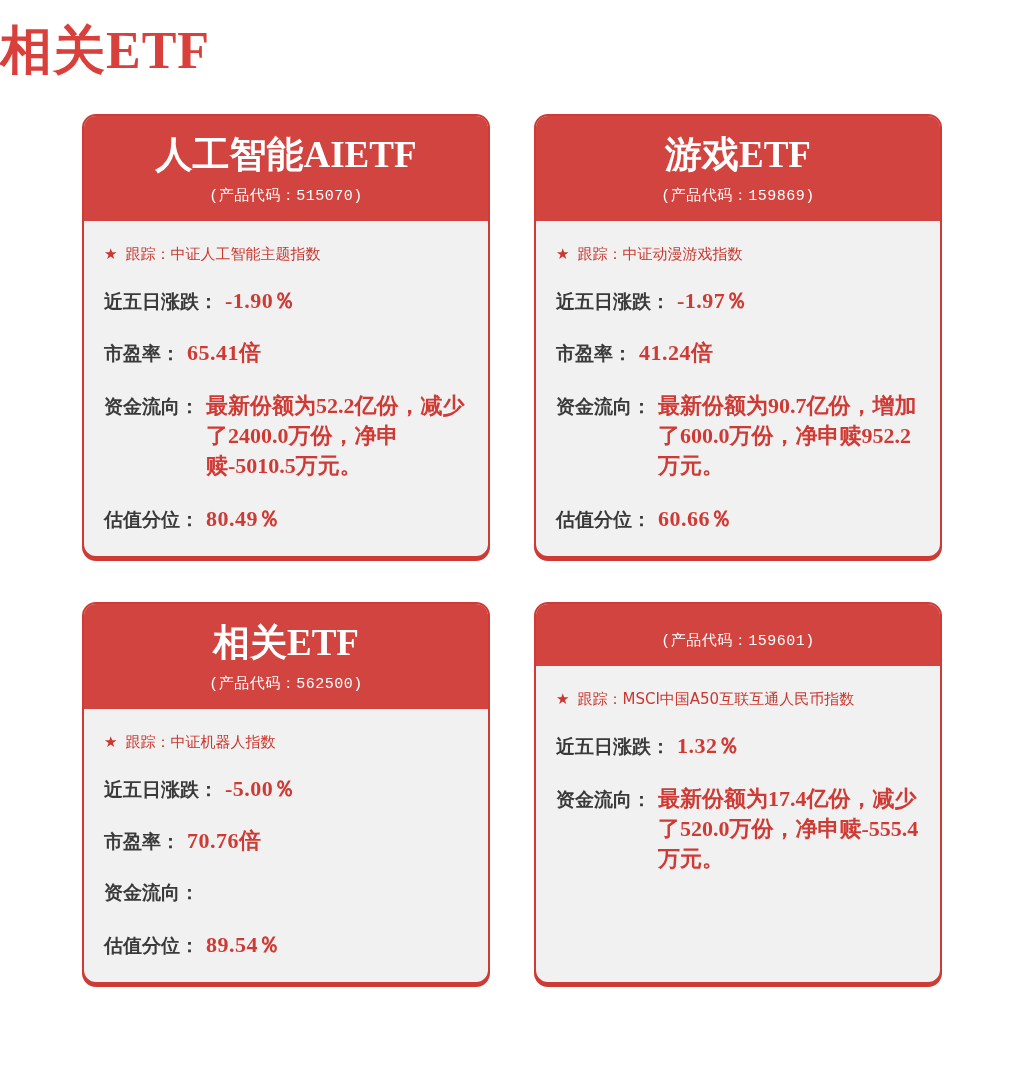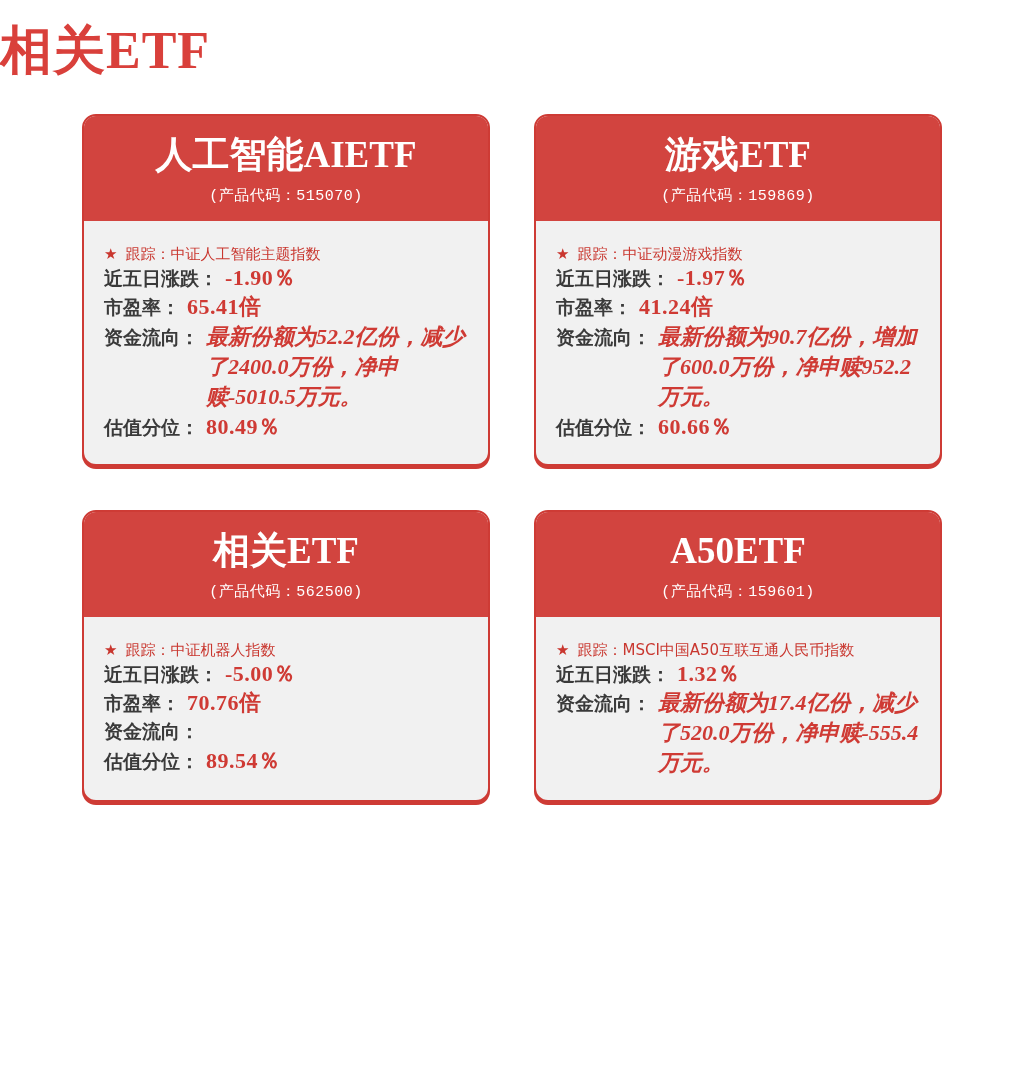--- a/index.html
+++ b/index.html
@@ -76,40 +76,40 @@
     line-height:1.2;
   }
   .star{
     font-size:15px;
     margin-right:8px;
     color:var(--track-red,#c9372f);
   }
   .row{
     display:flex;
     align-items:baseline;
+    margin-top:23px;
   }
   .row .lbl{
     font-size:19px;
     font-weight:bold;
     color:var(--label-dark,#3a3a3a);
     flex-shrink:0;
     line-height:1.45;
   }
   .row .val{
     font-size:22px;
     font-weight:bold;
     color:var(--value-red,#cf3a34);
     margin-left:7px;
     line-height:1.36;
     font-family:"Liberation Serif","DejaVu Serif",serif;
     letter-spacing:0.5px;
   }
   .row.flow-row .val{
     letter-spacing:0;
-    font-style:italic;
   }
 </style>
 </head>
 <body>
 
 <h1 class="page-title">相关ETF</h1>
 
 <div class="card-grid">
   <section class="card">
     <header class="card-header">
@@ -195,21 +195,20 @@
       </div>
       <div class="row">
         <span class="lbl">估值分位：</span>
         <span class="val">89.54％</span>
       </div>
     </div>
   </section>
 
   <section class="card">
     <header class="card-header">
-      <h2 class="etf-name">A50ETF</h2>
       <div class="product-code">(产品代码：159601)</div>
     </header>
     <div class="card-body">
       <div class="track-row">
         <span class="star">★</span>
         <span class="track-label">跟踪：</span>
         <span class="track-value">MSCI中国A50互联互通人民币指数</span>
       </div>
       <div class="row">
         <span class="lbl">近五日涨跌：</span>

